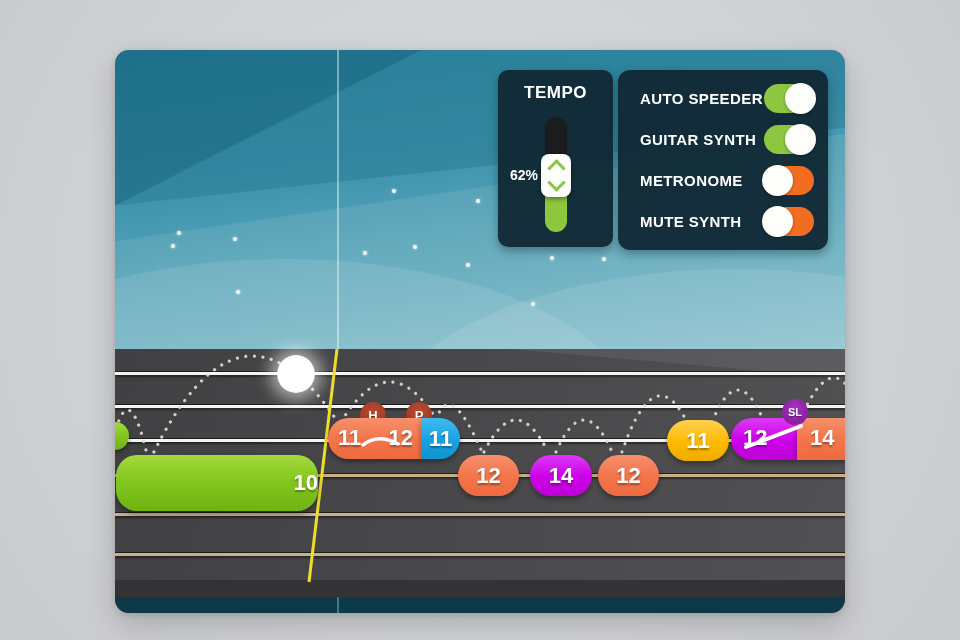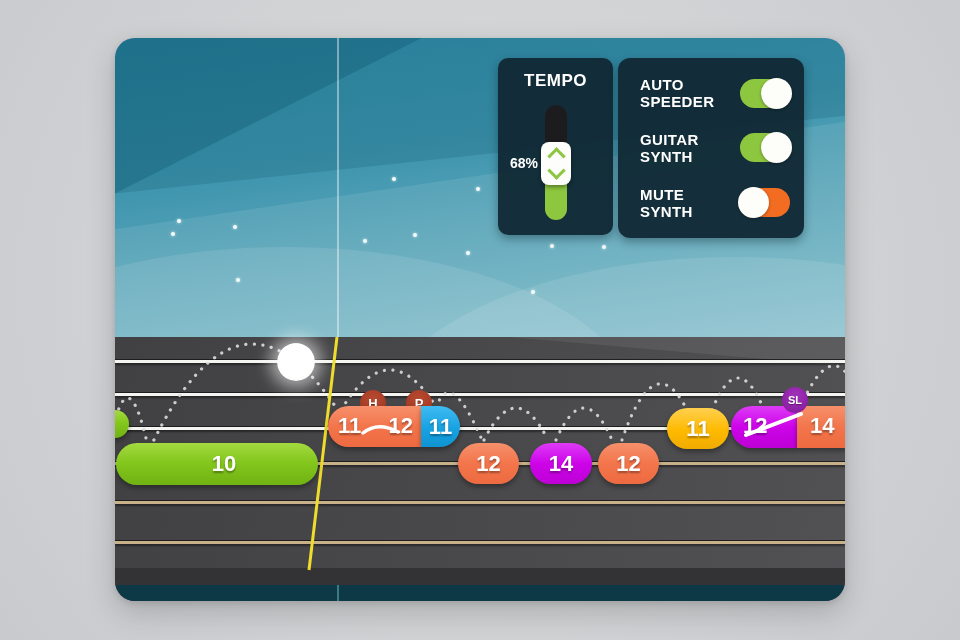--- a/index.html
+++ b/index.html
@@ -3,22 +3,22 @@
 <meta charset="utf-8">
 <style>
   html,body{margin:0;padding:0;}
   body{
     width:960px;height:640px;overflow:hidden;
     background:radial-gradient(circle at 50% 45%, #dadbdd 0%, #d2d3d5 55%, #c9cacd 100%);
     font-family:"Liberation Sans", sans-serif;
     position:relative;
   }
   .stage{
-    position:absolute;left:115px;top:38px;width:730px;height:563px;
-    border-radius:20px;overflow:hidden;
+    position:absolute;left:115px;top:50px;width:730px;height:563px;
+    border-radius:14px;overflow:hidden;
     box-shadow:0 12px 30px rgba(0,0,0,.18), 0 2px 6px rgba(0,0,0,.12);
     background:#f0abfc;
   }
   
   .sky{position:absolute;left:0;top:0;width:730px;height:299px;
     background:linear-gradient(172deg,#2f8ba7 0%,#3e95ae 38%,#60a9bb 68%,#83bdcb 100%);}
   .sky .layer{position:absolute;left:0;top:0;width:100%;height:100%;}
   .sky-dark1{background:rgba(8,76,100,.42);clip-path:polygon(0 0,42% 0,0 52%);}
   .sky-dark2{background:rgba(16,86,110,.22);clip-path:polygon(0 52%,42% 0,100% 0,100% 26%);}
   .sky-light1{background:rgba(255,255,255,.09);clip-path:polygon(0 64%,100% 28%,100% 100%,0 100%);}
@@ -35,21 +35,21 @@
   .tempo-track{position:absolute;left:47px;top:47px;width:22px;height:115px;border-radius:11px;
     background:linear-gradient(180deg,#1c1c1f 0%,#1c1c1f 40%,#8dc63f 40%,#8dc63f 100%);}
   .tempo-thumb{position:absolute;left:43px;top:84px;width:30px;height:43px;border-radius:8px;
     background:#fdfdfb;box-shadow:0 2px 4px rgba(0,0,0,.4);
     display:flex;flex-direction:column;align-items:center;justify-content:center;gap:7px;}
   .chev{width:10px;height:10px;border-left:3px solid #8dc63f;border-top:3px solid #8dc63f;}
   .chev-up{transform:rotate(45deg) translate(2px,2px);}
   .chev-down{transform:rotate(225deg) translate(2px,2px);}
   .tempo-value{position:absolute;left:8px;top:97px;width:36px;text-align:center;
     color:#fff;font-size:14px;font-weight:700;}
-  .settings-panel{left:503px;top:20px;width:186px;height:180px;border-radius:12px;
+  .settings-panel{left:503px;top:20px;width:210px;height:180px;border-radius:12px;
     display:flex;flex-direction:column;justify-content:space-around;padding:8px 0;box-sizing:border-box;}
   .setting-row{display:flex;align-items:center;justify-content:space-between;padding:0 14px 0 22px;}
   .setting-label{color:#fff;font-size:15px;font-weight:700;letter-spacing:.4px;}
   .toggle{position:relative;width:50px;height:29px;border-radius:15px;flex:0 0 auto;}
   .toggle.on{background:#8dc63f;}
   .toggle.off{background:#f26c21;}
   .knob{position:absolute;top:-1px;width:31px;height:31px;border-radius:50%;
     background:#fdfdfa;box-shadow:0 1px 3px rgba(0,0,0,.35);}
   .toggle.on .knob{right:-2px;}
   .toggle.off .knob{left:-2px;}
@@ -105,37 +105,43 @@
     <span class="particle" style="left:298px;top:195px"></span>
     <span class="particle" style="left:351px;top:213px"></span>
     <span class="particle" style="left:361px;top:149px"></span>
     <span class="particle" style="left:435px;top:206px"></span>
     <span class="particle" style="left:487px;top:207px"></span>
     <span class="particle" style="left:416px;top:252px"></span>
 
     <section class="panel tempo-panel">
       <div class="tempo-title">TEMPO</div>
       <div class="tempo-track"></div>
-      <div class="tempo-value">68%</div>
+      <div class="tempo-value">62%</div>
       <div class="tempo-thumb">
         <div class="chev chev-up"></div>
         <div class="chev chev-down"></div>
       </div>
     </section>
 
     <section class="panel settings-panel">
       <div class="setting-row">
         <span class="setting-label">AUTO SPEEDER</span>
         <div class="toggle on">
             <div class="knob"></div>
           </div>
       </div>
       <div class="setting-row">
         <span class="setting-label">GUITAR SYNTH</span>
         <div class="toggle on">
+            <div class="knob"></div>
+          </div>
+      </div>
+      <div class="setting-row">
+        <span class="setting-label">METRONOME</span>
+        <div class="toggle off">
             <div class="knob"></div>
           </div>
       </div>
       <div class="setting-row">
         <span class="setting-label">MUTE SYNTH</span>
         <div class="toggle off">
             <div class="knob"></div>
           </div>
       </div>
     </section>
@@ -172,21 +178,21 @@
       </div>
     <div class="badge red" style="left:291px;top:53px">
         <span>P</span>
       </div>
     <div class="badge purple" style="left:667px;top:50px">
         <span>SL</span>
       </div>
 
     <div class="note n-green" style="left:-14px;top:73px;width:28px;height:28px;border-radius:14px"></div>
 
-    <div class="note n-green" style="left:1px;top:106px;width:202px;height:42px;border-radius:21px;justify-content:center;padding-left:14px;box-sizing:border-box">
+    <div class="note n-green" style="left:1px;top:106px;width:202px;height:56px;border-radius:21px;justify-content:flex-end;padding-left:14px;box-sizing:border-box">
       <span class="fret">10</span>
     </div>
 
     <div class="note n-orange" style="left:213px;top:69px;width:93px;height:41px;border-radius:21px 0 0 21px">
       <span class="fret" style="position:absolute;left:10px;top:9px">11</span>
       <span class="fret" style="position:absolute;right:8px;top:9px">12</span>
     </div>
     <div class="note n-blue" style="left:306px;top:69px;width:39px;height:41px;border-radius:0 21px 21px 0">
       <span class="fret">11</span>
     </div>

